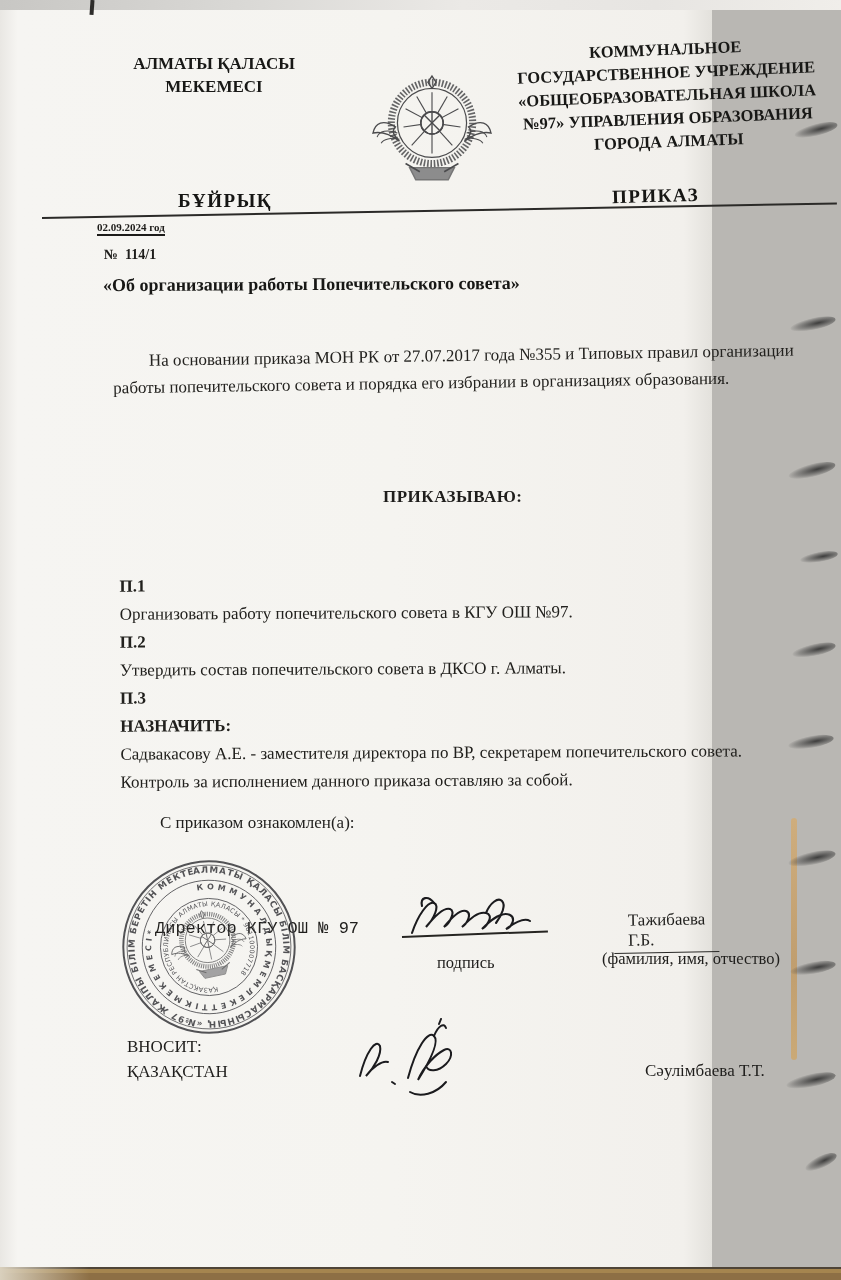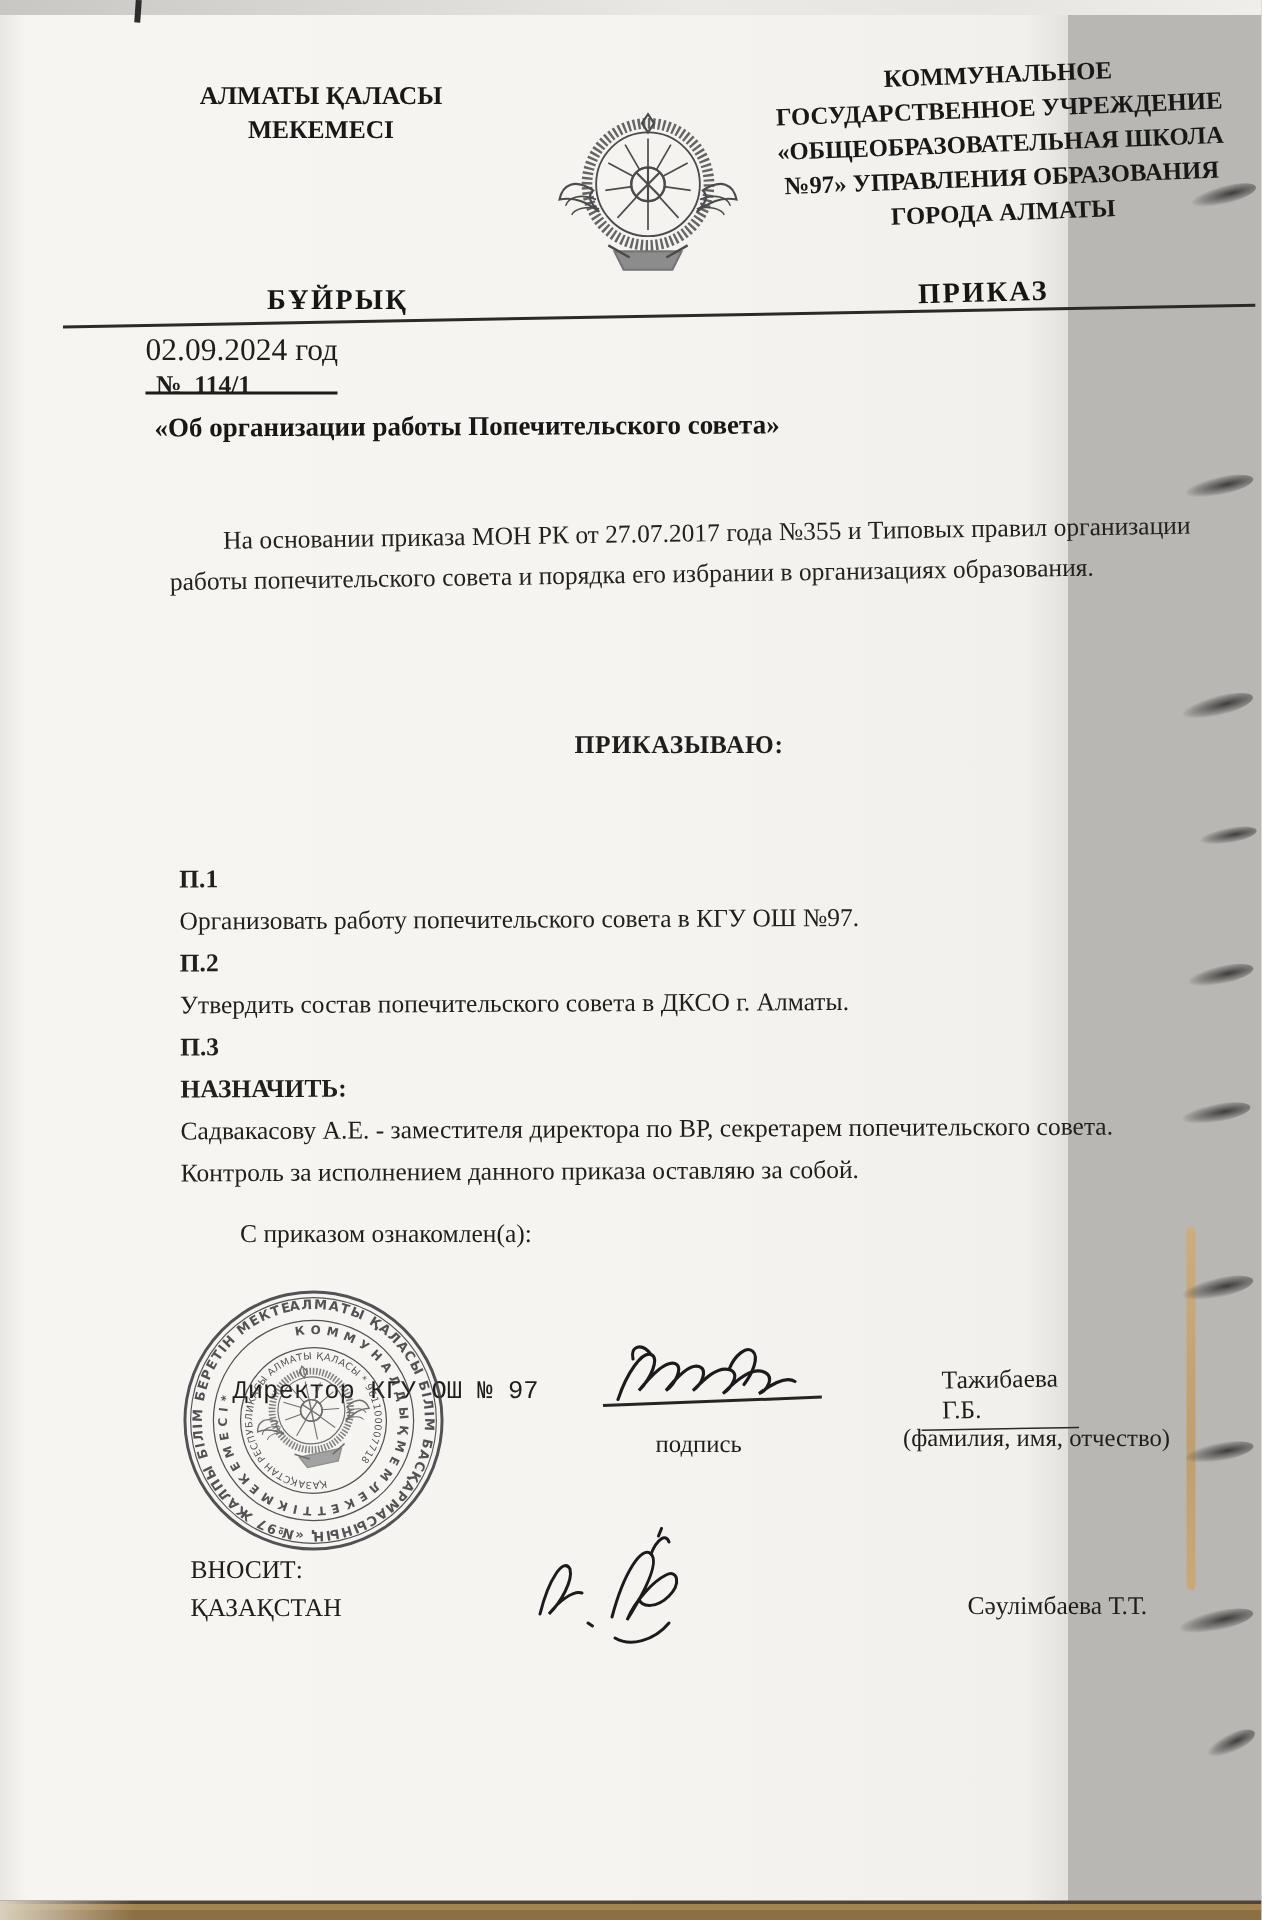--- a/index.html
+++ b/index.html
@@ -13,22 +13,22 @@
     background:
       linear-gradient(90deg,#e9e7e3 0,#f6f5f2 2.5%,#f5f4f0 55%,#f2f0ec 96%,#e3e1dc 100%),
       #f5f4f0;
     color:#1f1e1c;
   }
   .abs{position:absolute;}
   .hdr{font-weight:bold;text-align:center;line-height:23px;font-size:17px;color:#181816;}
   .hdr div{white-space:nowrap;}
   .orderword{font-weight:bold;font-size:19px;letter-spacing:1.5px;color:#161614;}
   .rule{height:2px;background:#2b2a28;transform-origin:left center;}
-  .dateline{font-weight:normal;font-size:21px;border-bottom:2px solid #1c1b19;padding-bottom:15px;white-space:pre;}
-  .numline{font-weight:bold;font-size:17px;white-space:pre;}
+  .dateline{font-weight:bold;font-size:11px;border-bottom:2px solid #1c1b19;padding-bottom:1px;white-space:pre;}
+  .numline{font-weight:bold;font-size:14px;white-space:pre;}
   .title{font-weight:bold;font-size:18px;white-space:nowrap;color:#171715;}
   .body-par{font-size:17px;line-height:27px;width:690px;color:#23221f;}
   .body-par .l1{text-indent:36px;white-space:nowrap;}
   .body-par .l2{white-space:nowrap;}
   .resolution{font-weight:bold;font-size:17px;letter-spacing:.5px;}
   .items{font-size:17px;line-height:28px;color:#21201d;}
   .items .num{font-weight:bold;}
   .items div{white-space:nowrap;}
   .b{font-weight:normal;}
   .plain{font-size:17px;white-space:nowrap;}

